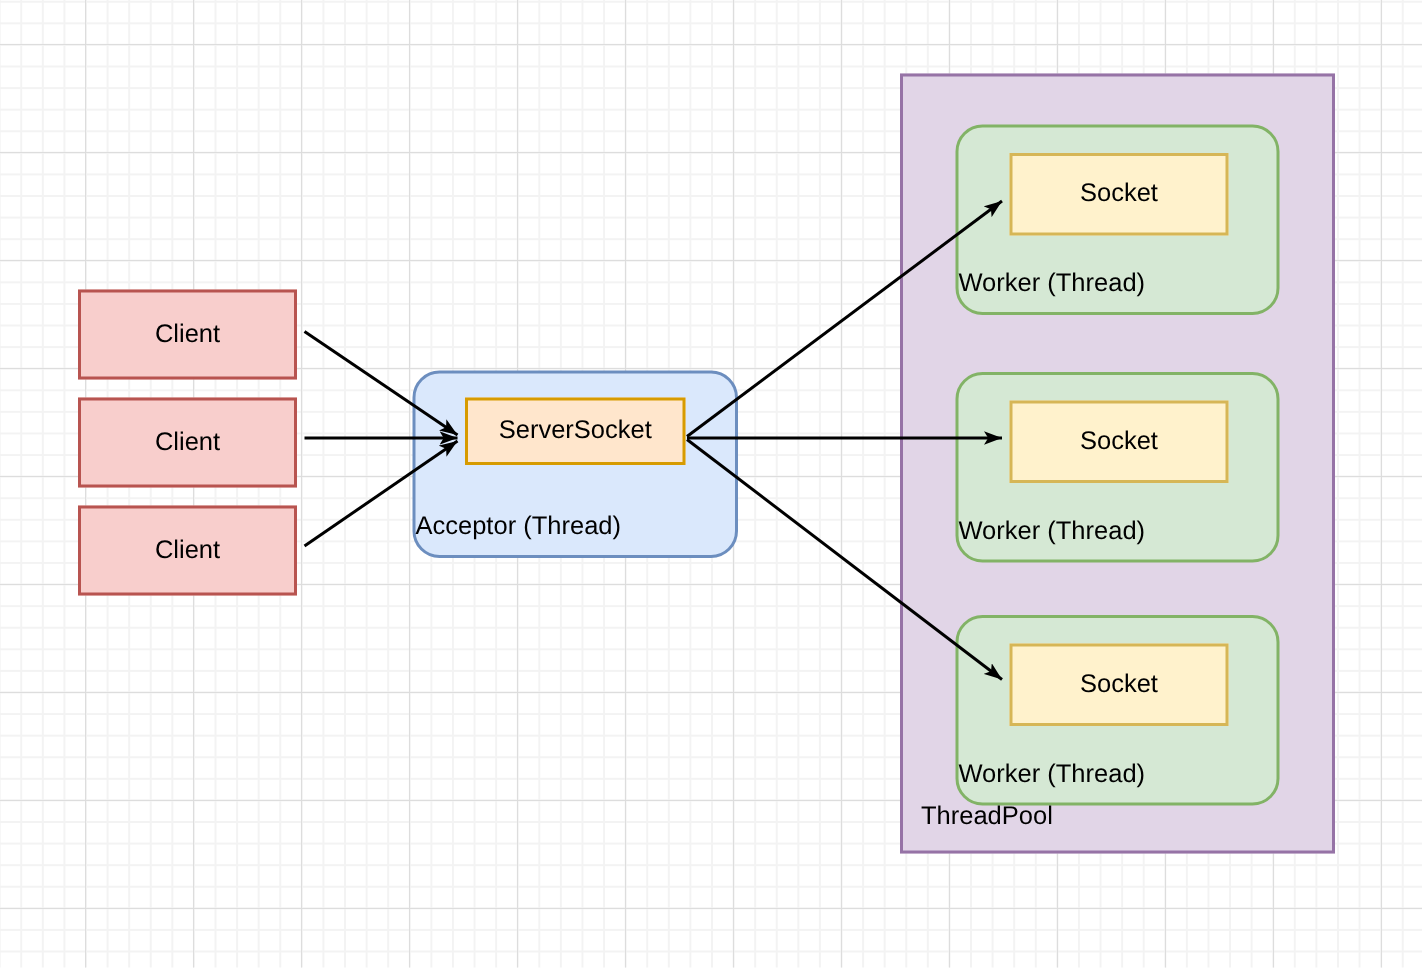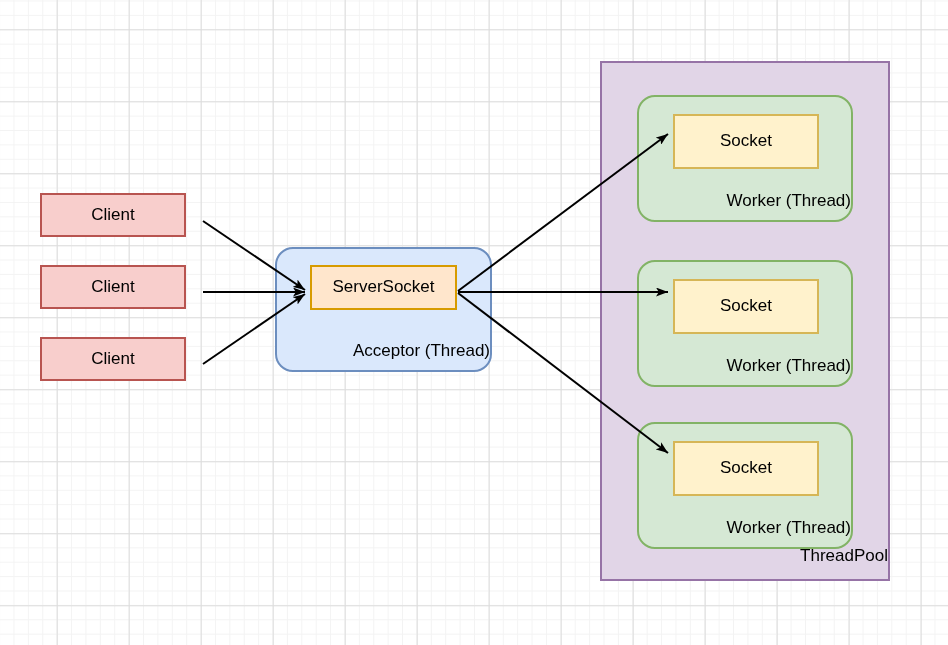--- a/index.html
+++ b/index.html
@@ -25,23 +25,23 @@
     position: absolute;
     box-sizing: border-box;
     display: flex;
     align-items: center;
     justify-content: center;
     font-size: 17px;
     line-height: 1.2;
     text-align: center;
   }
   .client {
-    left: 40px;
+    left: 52px;
     width: 146px;
-    height: 44px;
+    height: 60px;
     background: var(--client-fill, #f8cecc);
     border: 2px solid var(--client-border, #b85450);
   }
   .client-1 { top: 193px; }
   .client-2 { top: 265px; }
   .client-3 { top: 337px; }
   .acceptor {
     position: absolute;
     box-sizing: border-box;
     left: 275px;
@@ -57,34 +57,33 @@
     top: 265px;
     width: 147px;
     height: 45px;
     background: var(--server-socket-fill, #ffe6cc);
     border: 2px solid var(--server-socket-border, #d79b00);
   }
   .group-label {
     position: absolute;
     left: 0;
     right: 0;
-    text-align: right;
+    text-align: left;
     font-size: 17px;
   }
-  .acceptor .group-label { bottom: 9px; padding-left: 36px; }
+  .acceptor .group-label { bottom: 9px; }
   .threadpool {
     position: absolute;
     box-sizing: border-box;
     left: 600px;
     top: 49px;
     width: 290px;
     height: 520px;
     background: var(--pool-fill, #e1d5e7);
     border: 2px solid var(--pool-border, #9673a6);
-    margin-top: 12px;
   }
   .threadpool > .group-label { bottom: 13px; padding-left: 12px; }
   .worker {
     position: absolute;
     box-sizing: border-box;
     left: 35px;
     width: 216px;
     height: 127px;
     background: var(--worker-fill, #d5e8d4);
     border: 2px solid var(--worker-border, #82b366);

